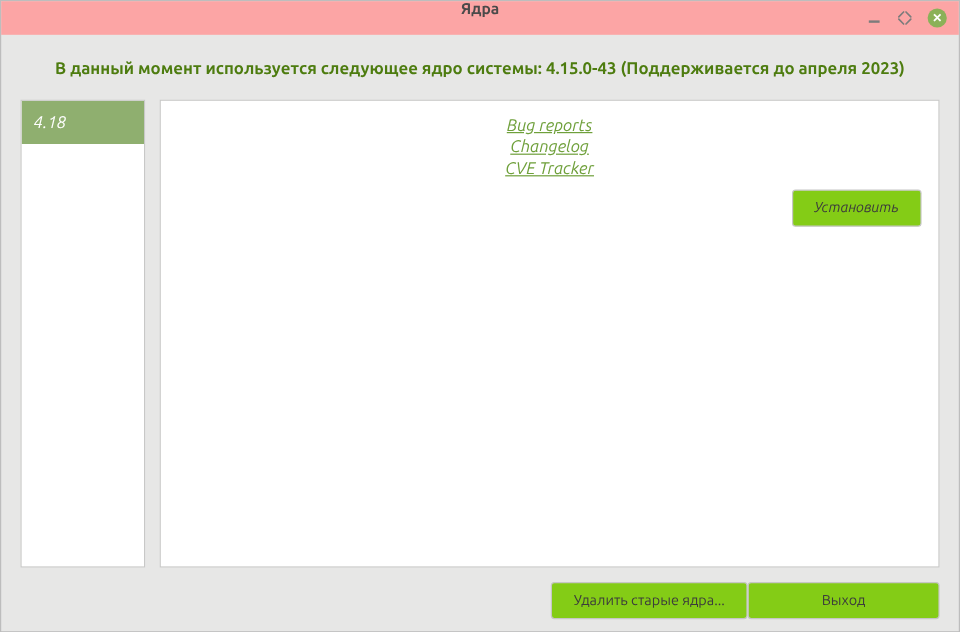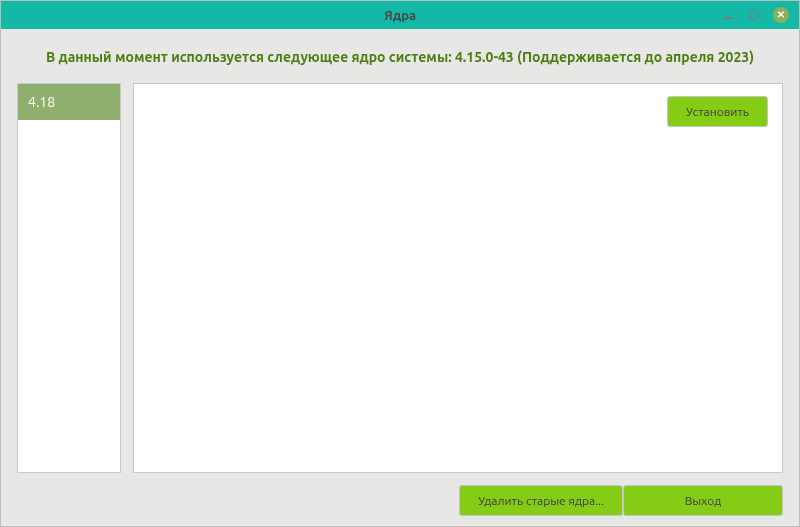--- a/index.html
+++ b/index.html
@@ -16,23 +16,22 @@
   .window {
     display: flex;
     flex-direction: column;
     width: 800px;
     height: 527px;
     background: #e7e7e6;
     border: 1px solid #bdbdbd;
   }
   .titlebar {
     height: 28px;
-    background: #14b8a6;
-    display: flex;
-    align-items: center;
+    background: #fca5a5;
+    display: flex;
     position: relative;
     border-bottom: 0;
   }
   .titlebar .title {
     position: absolute;
     left: 0; right: 0;
     text-align: center;
     font-weight: bold;
     font-size: 13px;
     color: #4a4a4a;
@@ -79,20 +78,21 @@
     font-weight: bold;
     font-size: 14px;
     color: #4d7c0f;
     margin: 4px 0 18px 0;
   }
   .mainrow {
     flex: 1;
     display: flex;
     gap: 12px;
     min-height: 0;
+    font-style: italic;
   }
   .sidebar {
     width: 104px;
     border: 1px solid #c8c8c7;
     background: #fff;
     overflow: auto;
   }
   .sidebar .item {
     padding: 10px 10px;
     font-size: 14px;
@@ -174,20 +174,25 @@
     <div class="banner">В данный момент используется следующее ядро системы: 4.15.0-43 (Поддерживается до апреля 2023)</div>
 
     <div class="mainrow">
       <div class="sidebar">
         <div class="item selected">
           <span>4.18</span>
         </div>
       </div>
 
       <div class="details">
+        <div class="links">
+          <a>Bug reports</a>
+          <a>Changelog</a>
+          <a>CVE Tracker</a>
+        </div>
         <div class="install-row">
           <div class="btn">Установить</div>
         </div>
       </div>
     </div>
 
     <div class="footer">
       <div class="btn">Удалить старые ядра...</div>
       <div class="btn">Выход</div>
     </div>

